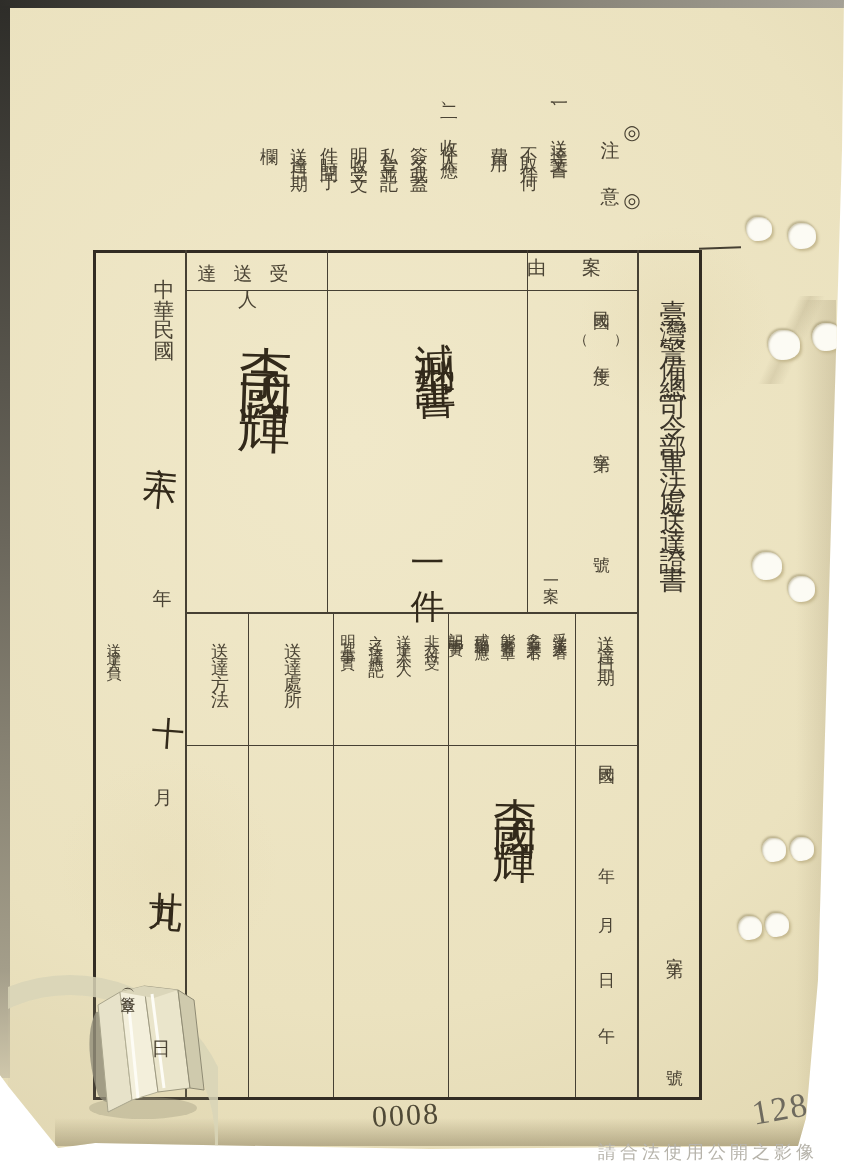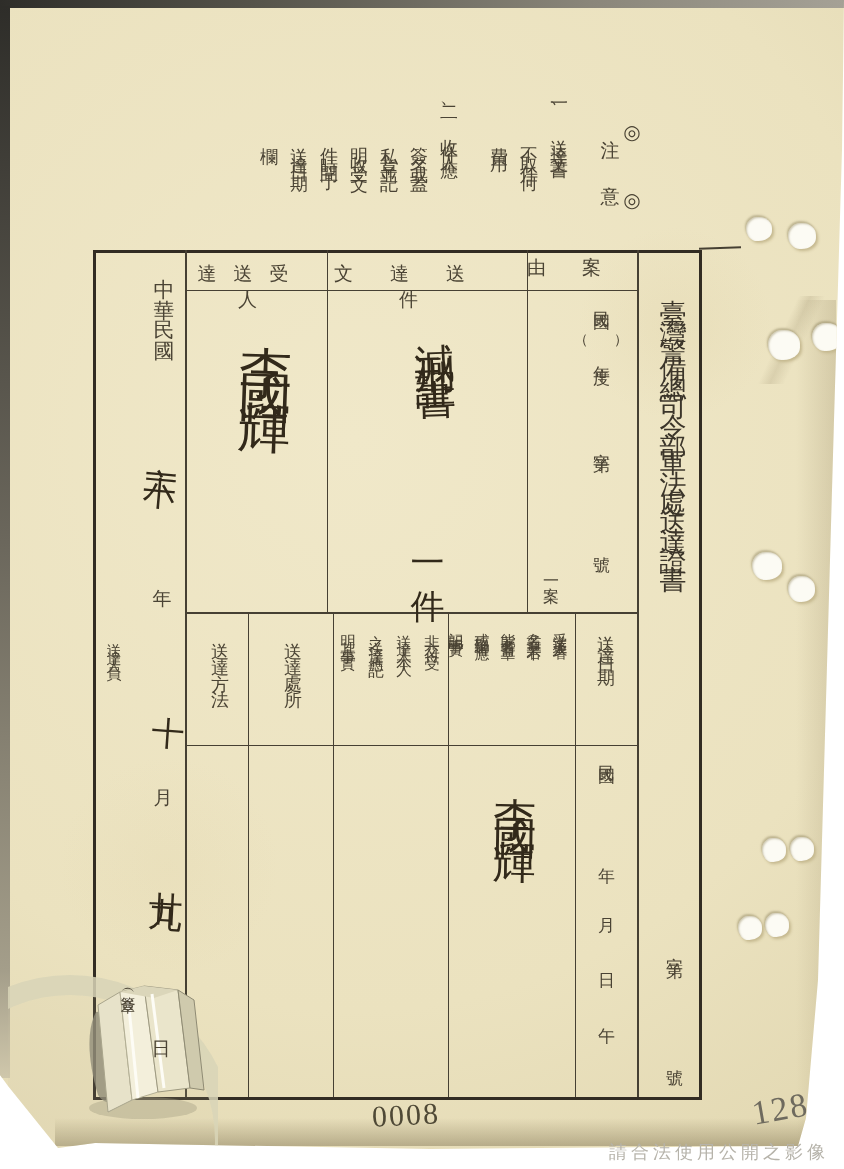--- a/index.html
+++ b/index.html
@@ -115,21 +115,20 @@
   <div class="t v" style="left:663px;top:1056px;font-size:17px;">號</div>
 
   <div class="t rtl" style="left:527px;top:255px;width:110px;font-size:19px;letter-spacing:36px;text-align:center;">案由</div>
   <div class="t v" style="left:590px;top:298px;font-size:17px;letter-spacing:3px;">民國</div>
   <div class="t" style="left:574px;top:331px;font-size:14px;letter-spacing:6px;">（　）</div>
   <div class="t v" style="left:590px;top:352px;font-size:17px;letter-spacing:3px;">年度</div>
   <div class="t v" style="left:590px;top:440px;font-size:17px;letter-spacing:3px;">字第</div>
   <div class="t v" style="left:590px;top:543px;font-size:17px;">號</div>
   <div class="t v" style="left:540px;top:572px;font-size:16px;letter-spacing:2px;">一案</div>
 
-  <div class="t rtl" style="left:327px;top:261px;width:200px;font-size:19px;letter-spacing:37px;text-align:center;text-indent:18px;">送達文件</div>
   <div class="t v hand" style="left:406px;top:312px;font-size:40px;letter-spacing:12px;transform:rotate(-2deg);">減刑証書</div>
   <div class="t v hand" style="left:404px;top:545px;font-size:34px;letter-spacing:18px;">一件</div>
 
   <div class="t rtl" style="left:185px;top:261px;width:142px;font-size:19px;letter-spacing:17px;text-align:center;text-indent:9px;">受送達人</div>
   <div class="t v hand" style="left:230px;top:303px;font-size:54px;letter-spacing:28px;transform:rotate(2deg);">李國輝</div>
 
   <div class="t v" style="left:594px;top:621px;font-size:18px;letter-spacing:11px;">送達日期</div>
   <div class="t v" style="left:595px;top:752px;font-size:17px;letter-spacing:3px;">民國</div>
   <div class="t v" style="left:595px;top:854px;font-size:17px;">年</div>
   <div class="t v" style="left:595px;top:904px;font-size:17px;">月</div>
@@ -158,13 +157,13 @@
   <div class="t v hand" style="left:148px;top:690px;font-size:33px;transform:rotate(4deg);">十</div>
   <div class="t v" style="left:150px;top:774px;font-size:19px;">月</div>
   <div class="t v hand" style="left:144px;top:865px;font-size:34px;letter-spacing:6px;transform:rotate(3deg);">廿九</div>
   <div class="t v" style="left:118px;top:983px;font-size:14.5px;letter-spacing:2px;z-index:7;">（簽章）</div>
   <div class="t v" style="left:148px;top:1026px;font-size:19px;z-index:7;">日</div>
 
   <div class="t" style="left:372px;top:1098px;font-size:30px;color:#4f4936;letter-spacing:2px;transform:rotate(-3deg);">0008</div>
   <div class="t" style="left:752px;top:1090px;font-size:34px;color:#6e6a5e;letter-spacing:2px;transform:rotate(-10deg);z-index:8;">128</div>
 </div>
 
-<div class="wm-text" style="left:598px;top:1140px;font-size:18px;letter-spacing:4px;margin-left:11px;">請合法使用公開之影像</div>
+<div class="wm-text" style="left:598px;top:1140px;font-size:18px;letter-spacing:4px;">請合法使用公開之影像</div>
 
 </body></html>

